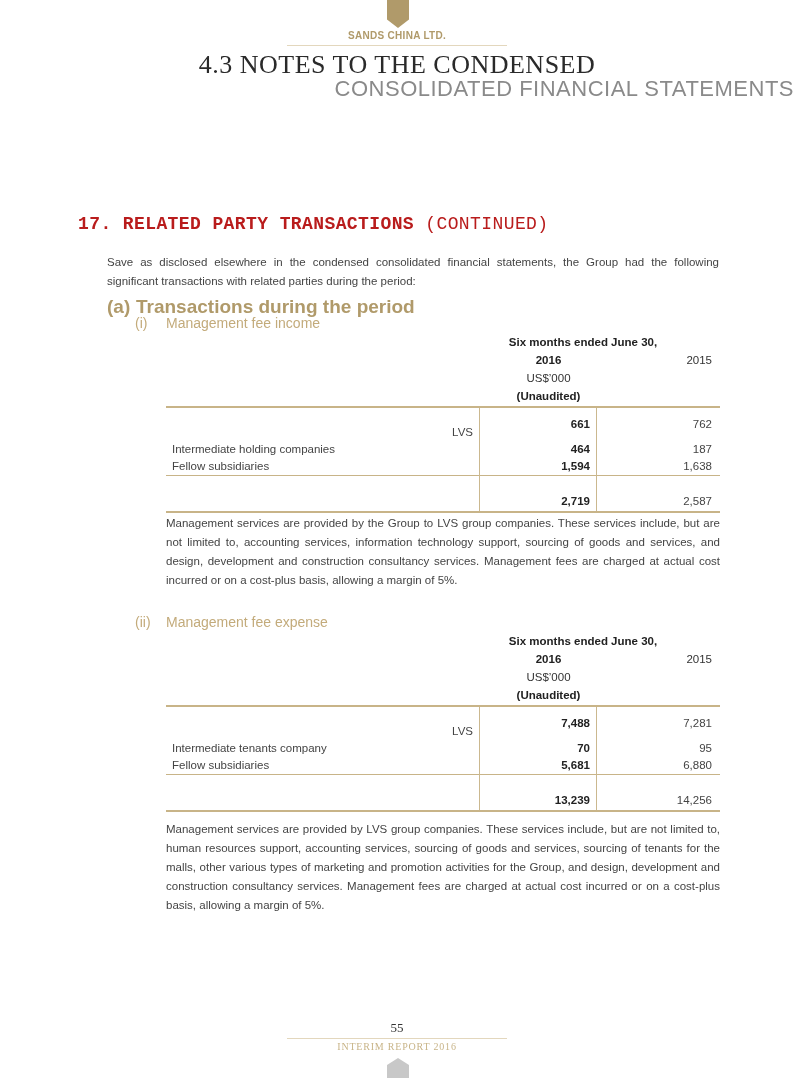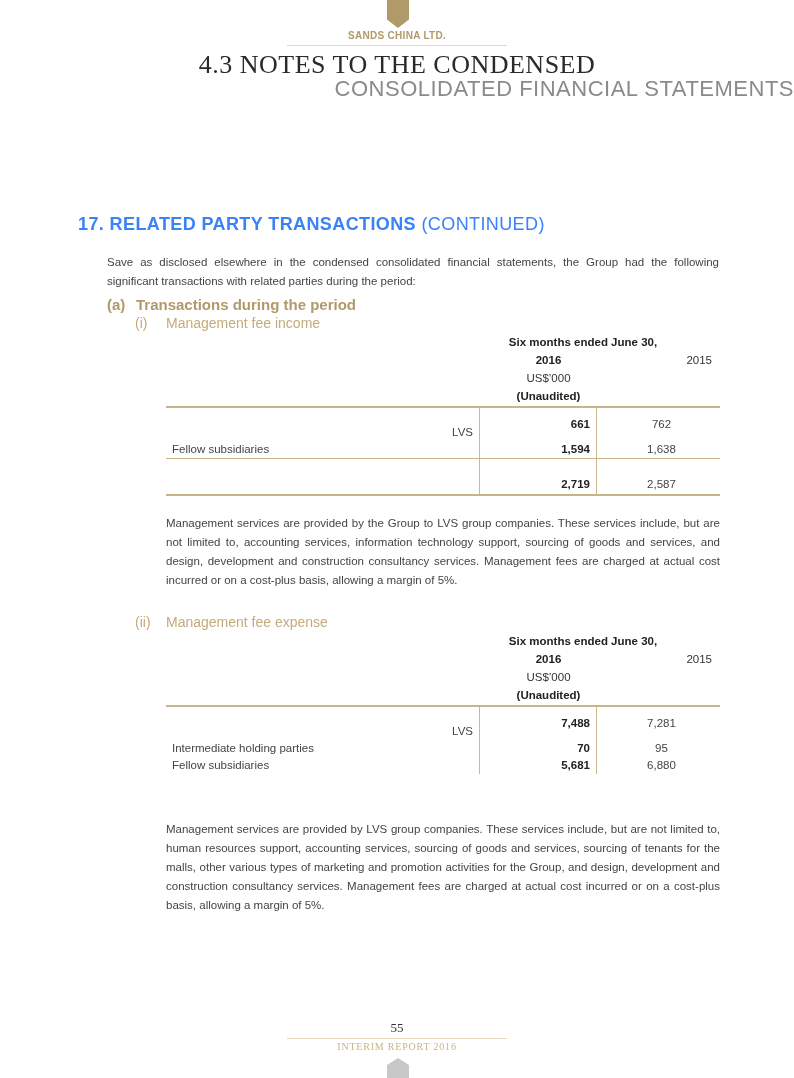--- a/index.html
+++ b/index.html
@@ -12,42 +12,42 @@
              clip-path:polygon(0 0,100% 0,100% 70%,50% 100%,0 70%); }
   .brand { left:0; width:794px; top:30px; text-align:center; font-size:10px; font-weight:bold;
            color:#b09a6a; letter-spacing:0.3px; }
   .hdr-rule { left:287px; width:220px; top:45px; height:1px; background:#e3d7bd; }
   .title1 { left:0; width:794px; top:50px; text-align:center; font-family:"Liberation Serif", serif;
             font-size:26px; color:#2a2a2a; letter-spacing:0.5px; }
   .title2 { left:0; width:794px; top:76px; text-align:right; font-family:Liberation Sans, sans-serif;
             font-size:22px; color:#8a8a8a; letter-spacing:0.5px; }
 
   
-  .sec-title { left:78px; top:214px; font-family:Liberation Sans, sans-serif; font-size:18px; font-weight:bold;
-               color:#3b82f6; letter-spacing:0.4px; }
+  .sec-title { left:78px; top:214px; font-family:Liberation Mono, monospace; font-size:18px; font-weight:bold;
+               color:#b91c1c; letter-spacing:0.4px; }
   .sec-title .muted { font-weight:normal; }
   .intro { left:107px; top:238px; width:612px; font-size:11.5px; line-height:19px; color:#444; text-align:justify;margin-top:15px; }
 
-  .sub-a { left:107px; top:296px; font-size:15px; font-weight:bold; color:#b09a6a; }
+  .sub-a { left:107px; top:296px; font-size:19px; font-weight:bold; color:#b09a6a; }
   .sub-a .lbl { display:inline-block; width:29px; }
   .sub-i { left:135px; top:315px; font-size:14px; color:#c3ab7b; }
   .sub-i .lbl { display:inline-block; width:31px; }
 
   
   .thead { left:490px; width:230px; font-size:11.5px; color:#333; }
   .thead .row { height:18px; line-height:18px; position:relative; }
   .thead .c2016 { position:absolute; left:0; width:117px; text-align:center; }
   .thead .c2015 { position:absolute; right:8px; text-align:right; }
   .bold { font-weight:bold; color:#222; }
 
   table.fin { position:absolute; left:166px; width:554px; border-collapse:collapse; font-size:11.5px; color:#444; }
   table.fin td { padding:0 6px; height:17px; line-height:17px; }
   table.fin td.v1 { width:104px; text-align:right; font-weight:bold; color:#222;
                     border-left:1px solid #cbb88f; border-right:1px solid #cbb88f; }
-  table.fin td.v2 { width:101px; text-align:center; padding-right:8px;padding-left:14px; }
+  table.fin td.v2 { width:101px; text-align:right; padding-right:8px;padding-left:14px; }
   table.fin tr.first td { border-top:2px solid #c8b488; }
   table.fin tr.last td { border-top:1px solid #c8b488; border-bottom:2px solid #c8b488; height:34px; vertical-align:bottom; padding-bottom:1px; }
   table.fin tr.first td.lbl { padding-top:16px;text-align:right; }
 
   .para { left:166px; width:554px; font-size:11.5px; line-height:19px; color:#444; text-align:justify; }
 
   
   .pnum { left:0; width:794px; top:1020px; text-align:center; font-family:Liberation Serif, serif; font-size:13px; color:#333; }
   .ftr-rule { left:287px; width:220px; top:1038px; height:1px; background:#e3d7bd; }
   .ftr-text { left:0; width:794px; top:1041px; text-align:center; font-family:"Liberation Serif", serif; font-size:10px;
@@ -88,20 +88,25 @@
 </div>
 
 <table class="fin" style="top:406px;">
   <tbody>
       <tr class="first">
     <td class="lbl">LVS</td>
     <td class="v1">661</td>
     <td class="v2">762</td>
   </tr>
   <tr>
+    <td class="lbl">Intermediate holding companies</td>
+    <td class="v1">464</td>
+    <td class="v2">187</td>
+  </tr>
+  <tr>
     <td class="lbl">Fellow subsidiaries</td>
     <td class="v1">1,594</td>
     <td class="v2">1,638</td>
   </tr>
   <tr class="last">
     <td class="lbl"></td>
     <td class="v1">2,719</td>
     <td class="v2">2,587</td>
   </tr>
 </tbody>
@@ -128,28 +133,33 @@
 </div>
 
 <table class="fin" style="top:705px;">
   <tbody>
       <tr class="first">
     <td class="lbl">LVS</td>
     <td class="v1">7,488</td>
     <td class="v2">7,281</td>
   </tr>
   <tr>
-    <td class="lbl">Intermediate holding parties</td>
+    <td class="lbl">Intermediate tenants company</td>
     <td class="v1">70</td>
     <td class="v2">95</td>
   </tr>
   <tr>
     <td class="lbl">Fellow subsidiaries</td>
     <td class="v1">5,681</td>
     <td class="v2">6,880</td>
+  </tr>
+  <tr class="last">
+    <td class="lbl"></td>
+    <td class="v1">13,239</td>
+    <td class="v2">14,256</td>
   </tr>
 </tbody>
   </table>
 
 <div class="abs para" style="top:820px;">Management services are provided by LVS group companies. These services include, but are not limited to, human resources support, accounting services, sourcing of goods and services, sourcing of tenants for the malls, other various types of marketing and promotion activities for the Group, and design, development and construction consultancy services. Management fees are charged at actual cost incurred or on a cost-plus basis, allowing a margin of 5%.</div>
 
 <div class="abs pnum">55</div>
 <div class="abs ftr-rule"></div>
 <div class="abs ftr-text">INTERIM REPORT 2016</div>
 <div class="abs bot-tab"></div>

